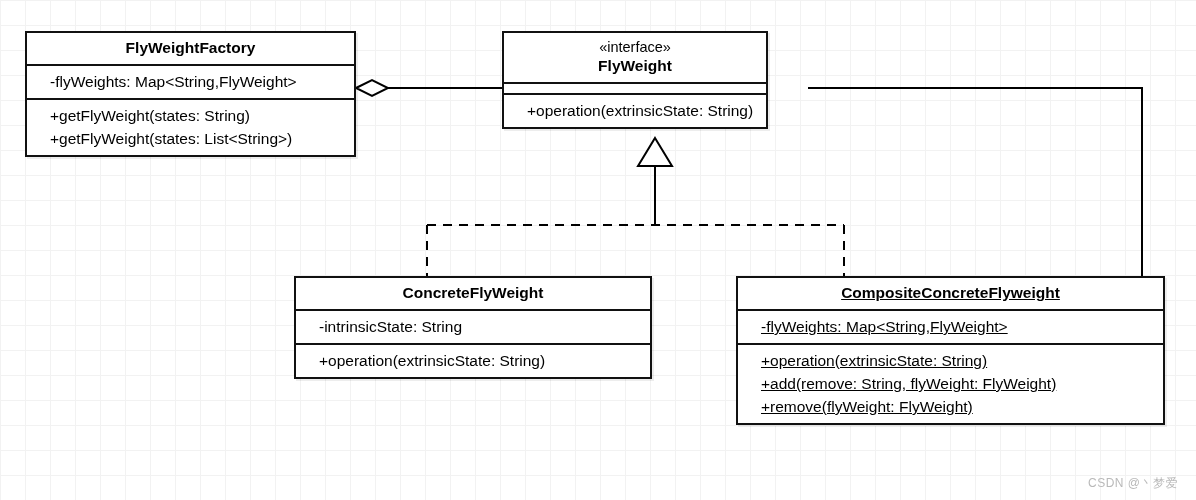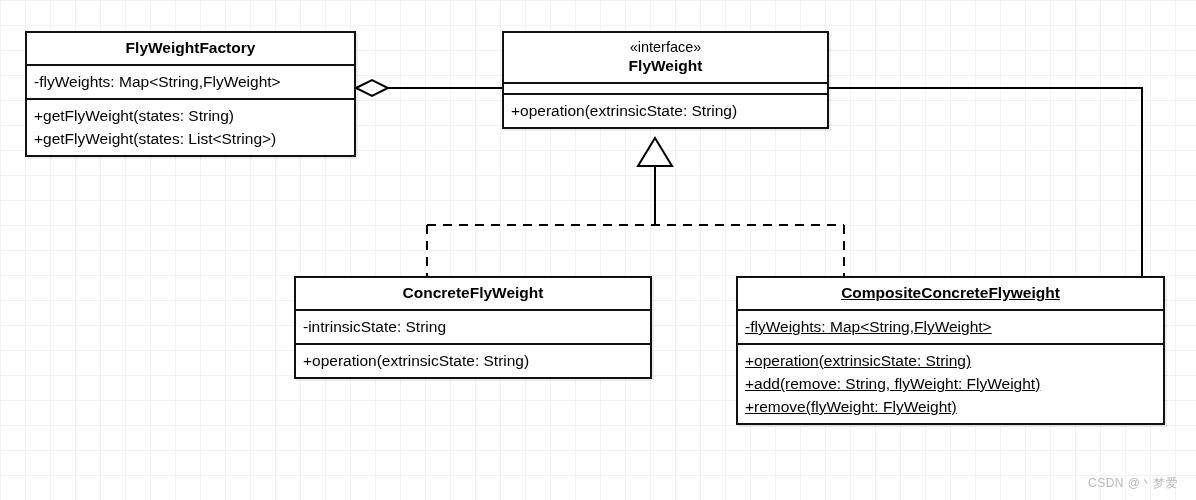--- a/index.html
+++ b/index.html
@@ -47,36 +47,36 @@
   }
   .uml-title {
     display: block;
     font-size: 15.5px;
     font-weight: bold;
     color: #000000;
     line-height: 20px;
   }
   .uml-section {
     border-top: 2px solid #111111;
-    padding: 4px 7px 5px 7px;
+    padding: 4px 7px 5px 23px;
     box-sizing: border-box;
   }
   .uml-section.empty {
     padding: 0;
     height: 11px;
   }
   .uml-member {
     display: block;
     font-size: 15.5px;
     color: #000000;
     line-height: 23px;
     white-space: nowrap;
   }
   #box-flyweightfactory { left: 25px;  top: 31px;  width: 331px; }
-  #box-flyweight        { left: 502px; top: 31px;  width: 327px; }
+  #box-flyweight        { left: 502px; top: 31px;  width: 266px; }
   #box-concreteflyweight{ left: 294px; top: 276px; width: 358px; }
   #box-compositeconcreteflyweight { left: 736px; top: 276px; width: 429px; text-decoration: underline; }
   .watermark {
     position: absolute;
     right: 18px;
     bottom: 8px;
     font-size: 12px;
     color: #b9b9b9;
     letter-spacing: 0.5px;
     white-space: nowrap;

